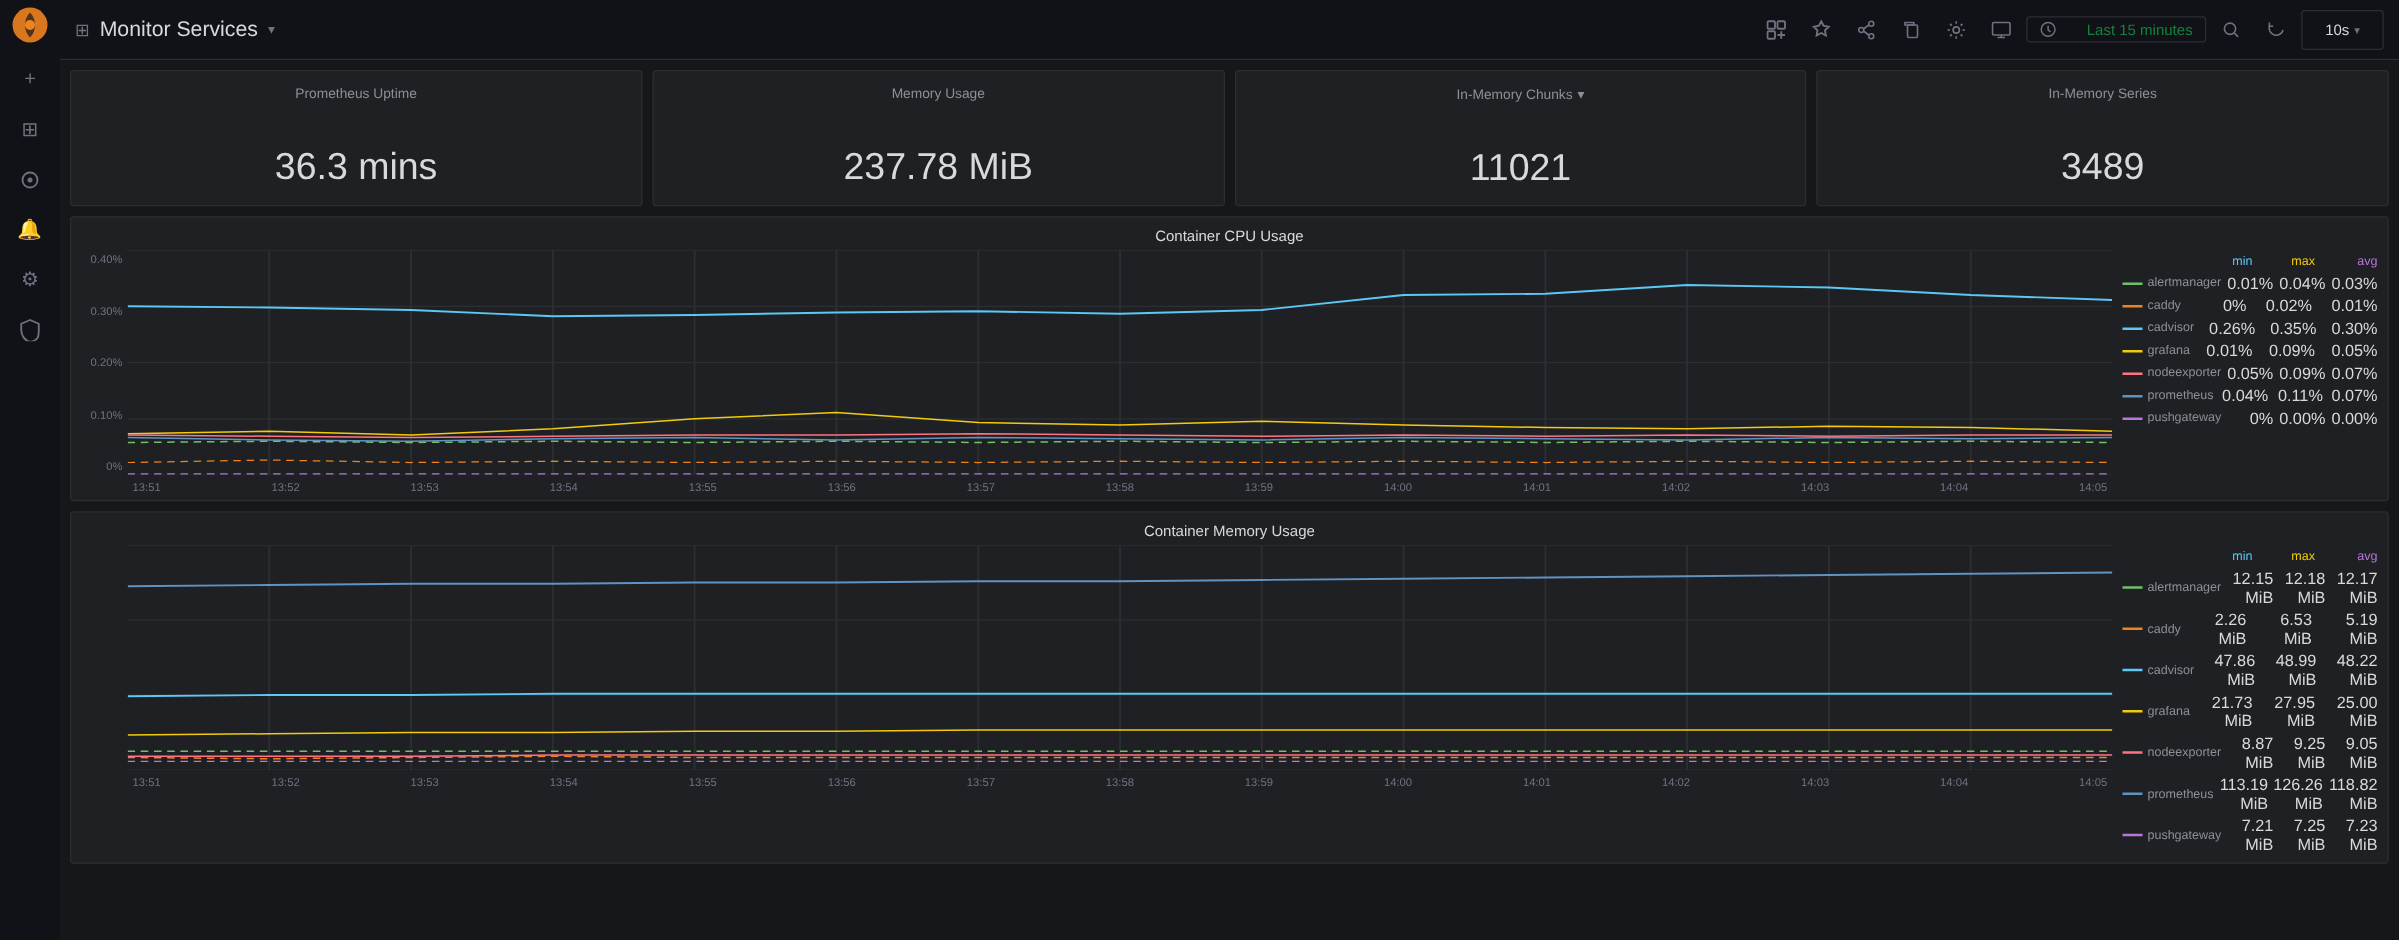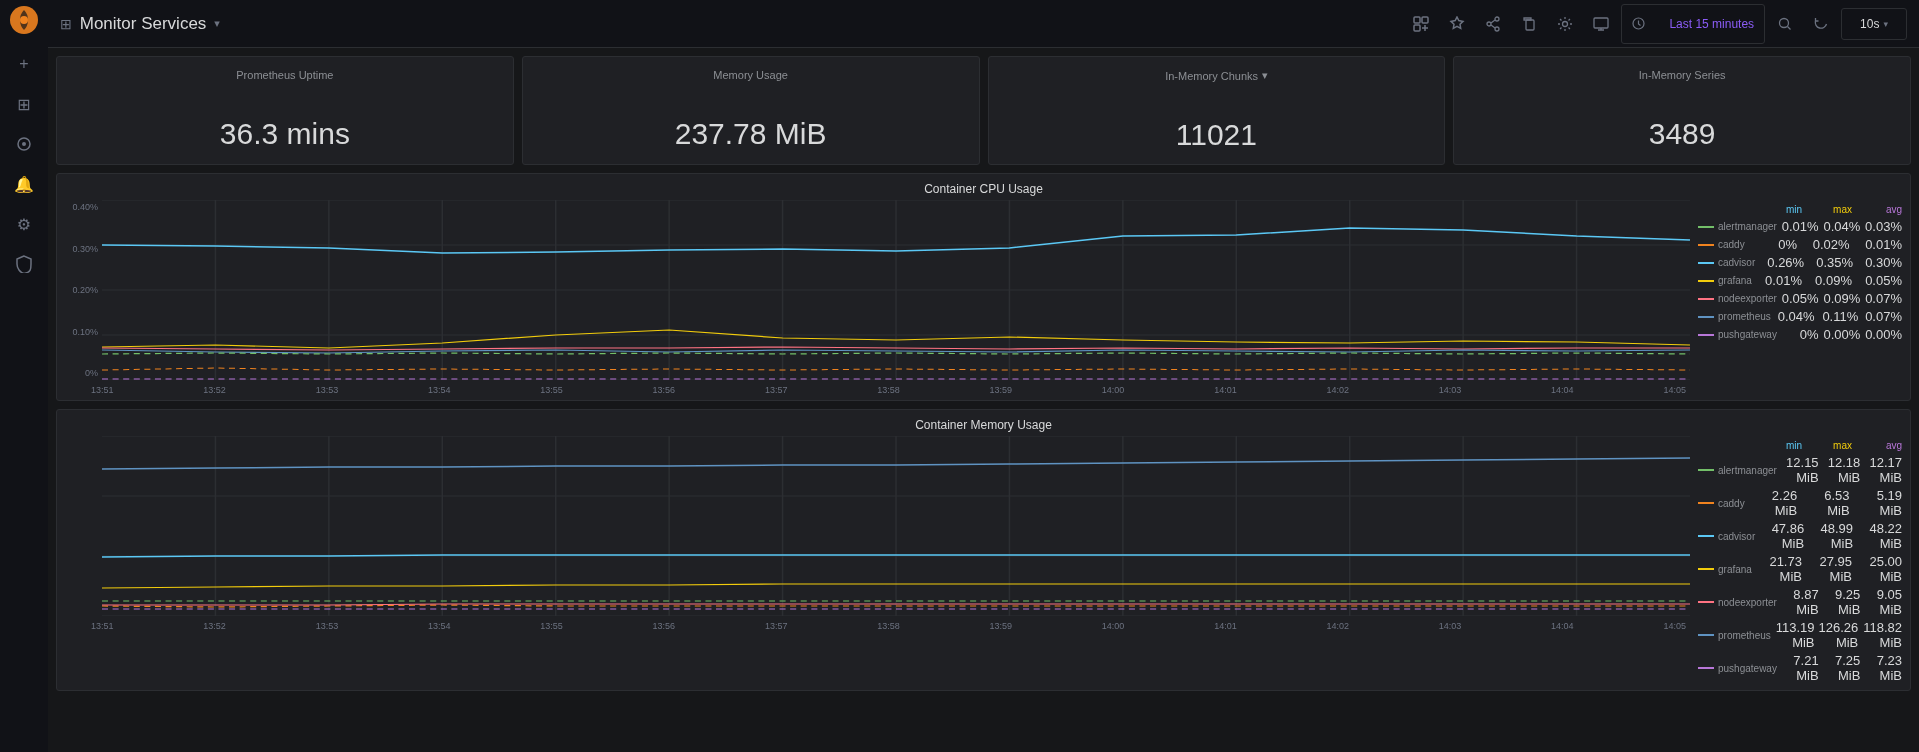--- a/index.html
+++ b/index.html
@@ -72,24 +72,24 @@
       font-size: 15px;
     }
     .time-range-btn {
       display: flex;
       align-items: center;
       gap: 24px;
       background: #111217;
       border: 1px solid #2c2e32;
       border-radius: 3px;
       padding: 4px 10px;
-      color: #8b5cf6;
+      color: #15803d;
       cursor: pointer;
       font-size: 12px;
-      height: 40px;
+      height: 21px;
     }
     .refresh-badge {
       display: flex;
       align-items: center;
       gap: 4px;
       background: #111217;
       border: 1px solid #2c2e32;
       border-radius: 3px;
       padding: 4px 18px;
       color: #d8d9da;
@@ -220,21 +220,21 @@
       flex-direction: column;
       justify-content: space-between;
       padding: 2px 4px 2px 2px;
       font-size: 9px;
       color: #6c7280;
       text-align: right;
     }
     .x-axis {
       position: absolute;
       bottom: 0;
-      left: 30px;
+      left: 45px;
       right: 0;
       height: 20px;
       display: flex;
       justify-content: space-between;
       align-items: center;
       padding: 0 4px;
       font-size: 9px;
       color: #6c7280;
     }
     .chart-plot {

